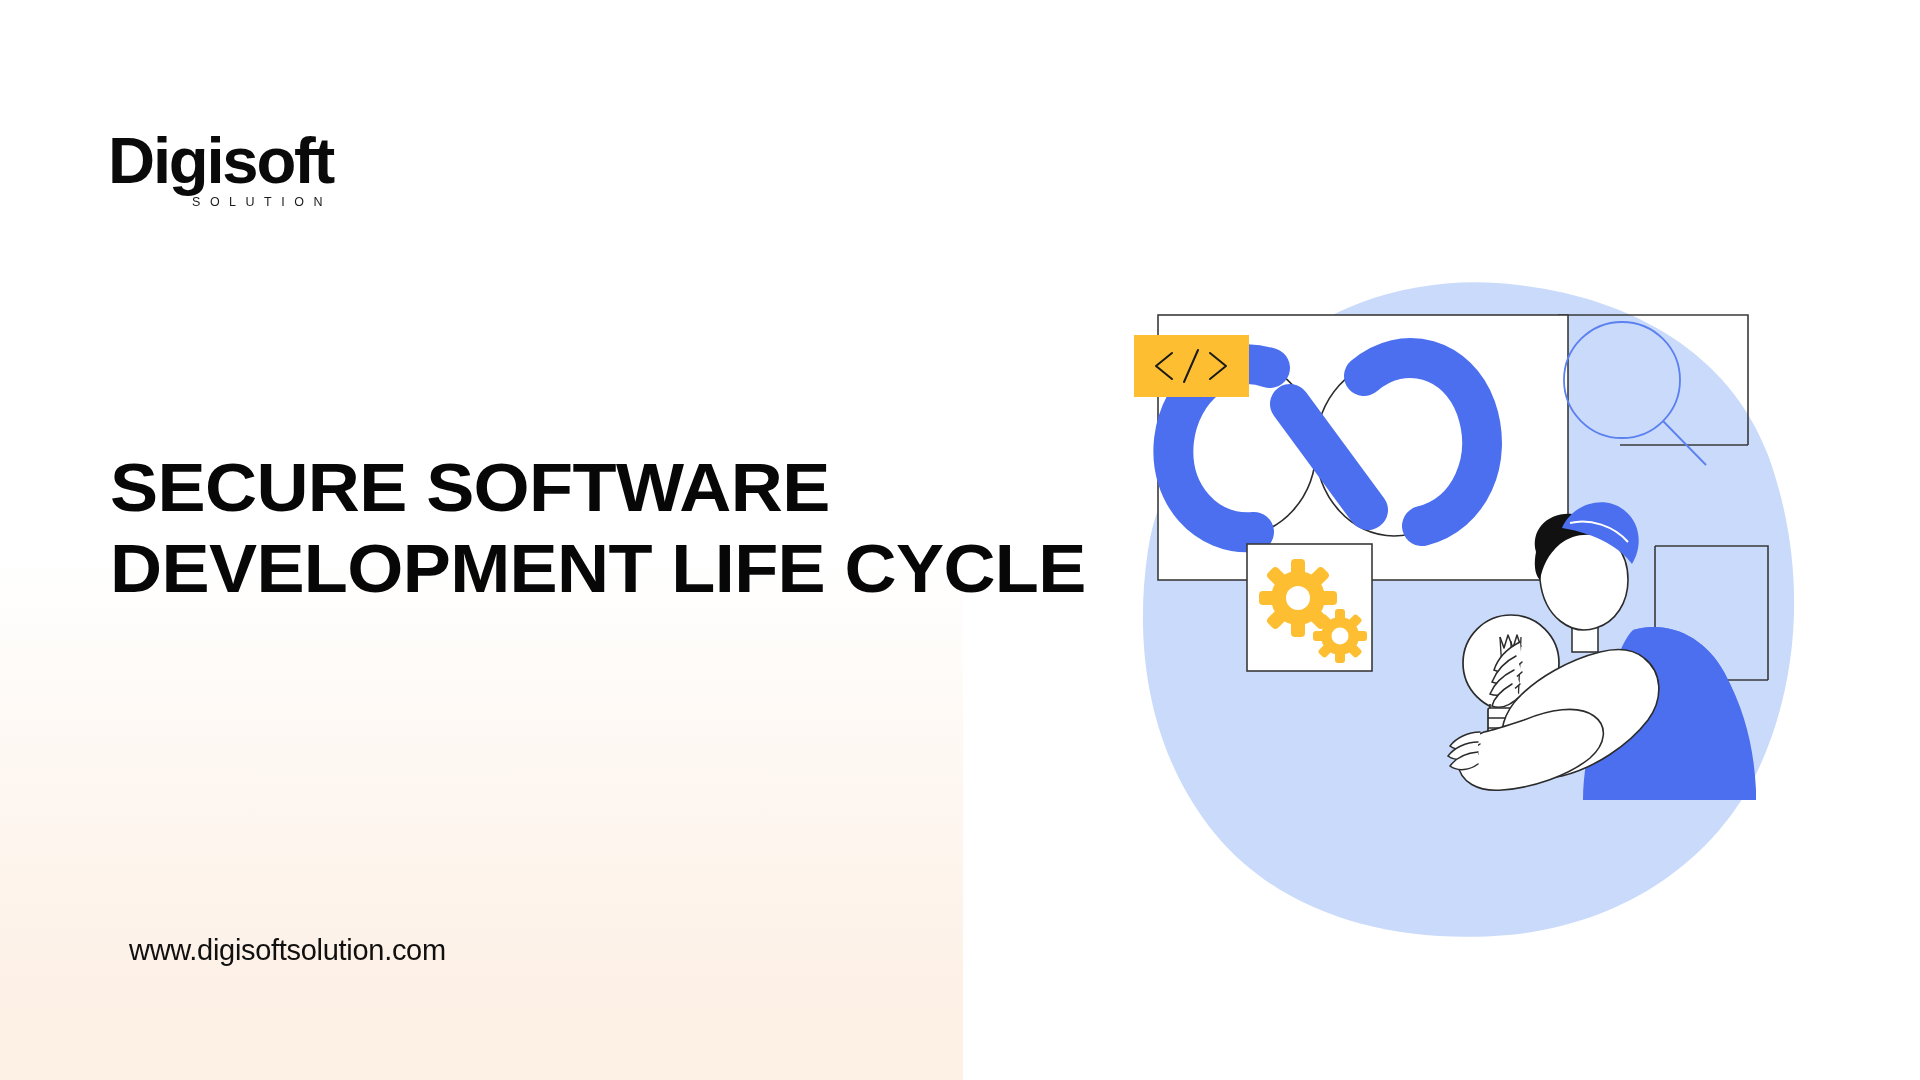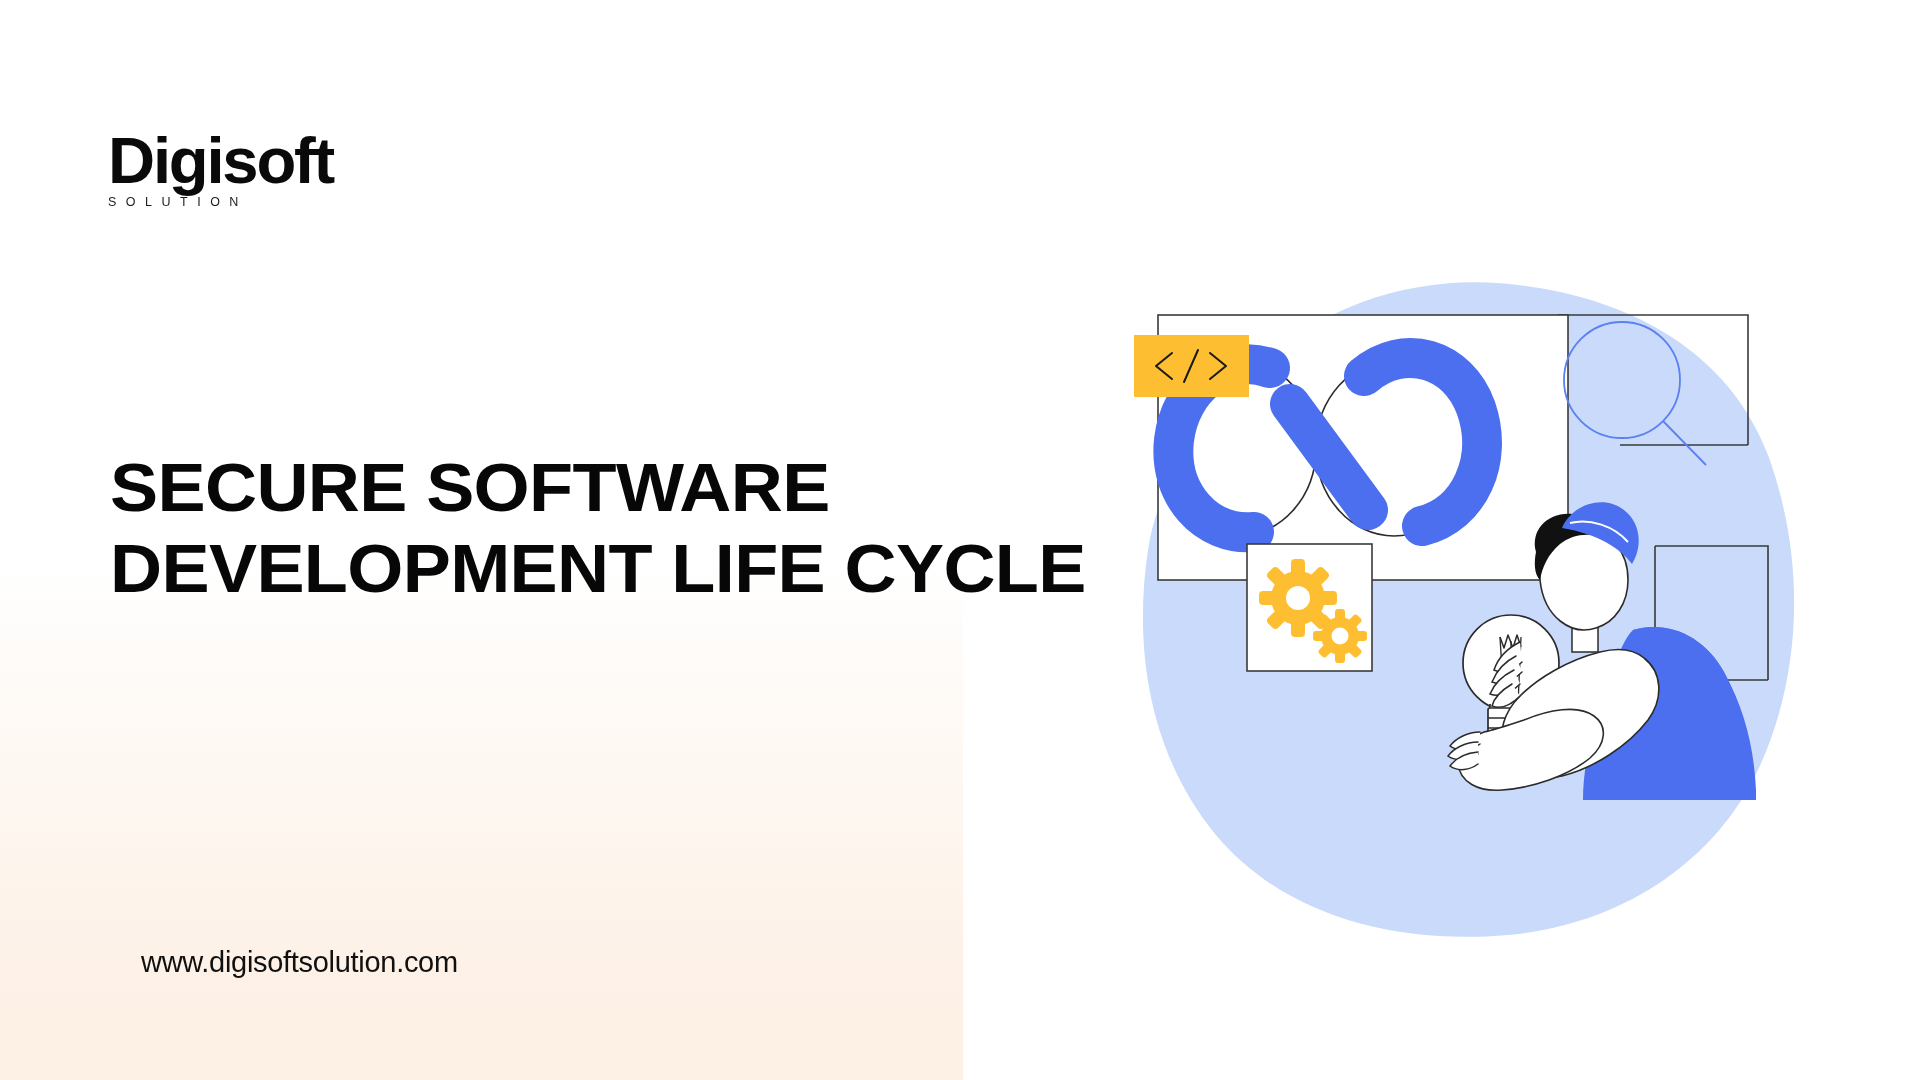--- a/index.html
+++ b/index.html
@@ -57,21 +57,21 @@
     margin: 0;
     transform: scaleX(1.02);
     transform-origin: left center;
   }
   .logo-sub {
     font-family: "Liberation Sans", sans-serif;
     font-size: 12.5px;
     font-weight: 400;
     letter-spacing: 9.5px;
     color: #1b1b1b;
-    text-align: left;
+    text-align: center;
     margin: 4px 0 12px 0;
     padding-right: 2px;
   }
 
   
   .headline {
     position: absolute;
     left: 110px;
     top: 448px;
     width: 1010px;
@@ -86,21 +86,21 @@
     transform: scaleX(1.045);
     transform-origin: left top;
   }
   .headline .hl-line { display: block; white-space: nowrap; }
 
   
   .site-url {
     position: absolute;
     left: 129px;
     top: 934px;
-    margin: 12px;
+    margin: 0;
     font-family: "Liberation Sans", sans-serif;
     font-size: 29px;
     font-weight: 400;
     letter-spacing: -0.3px;
     color: #101010;
   }
 
   
   .illustration {
     position: absolute;

